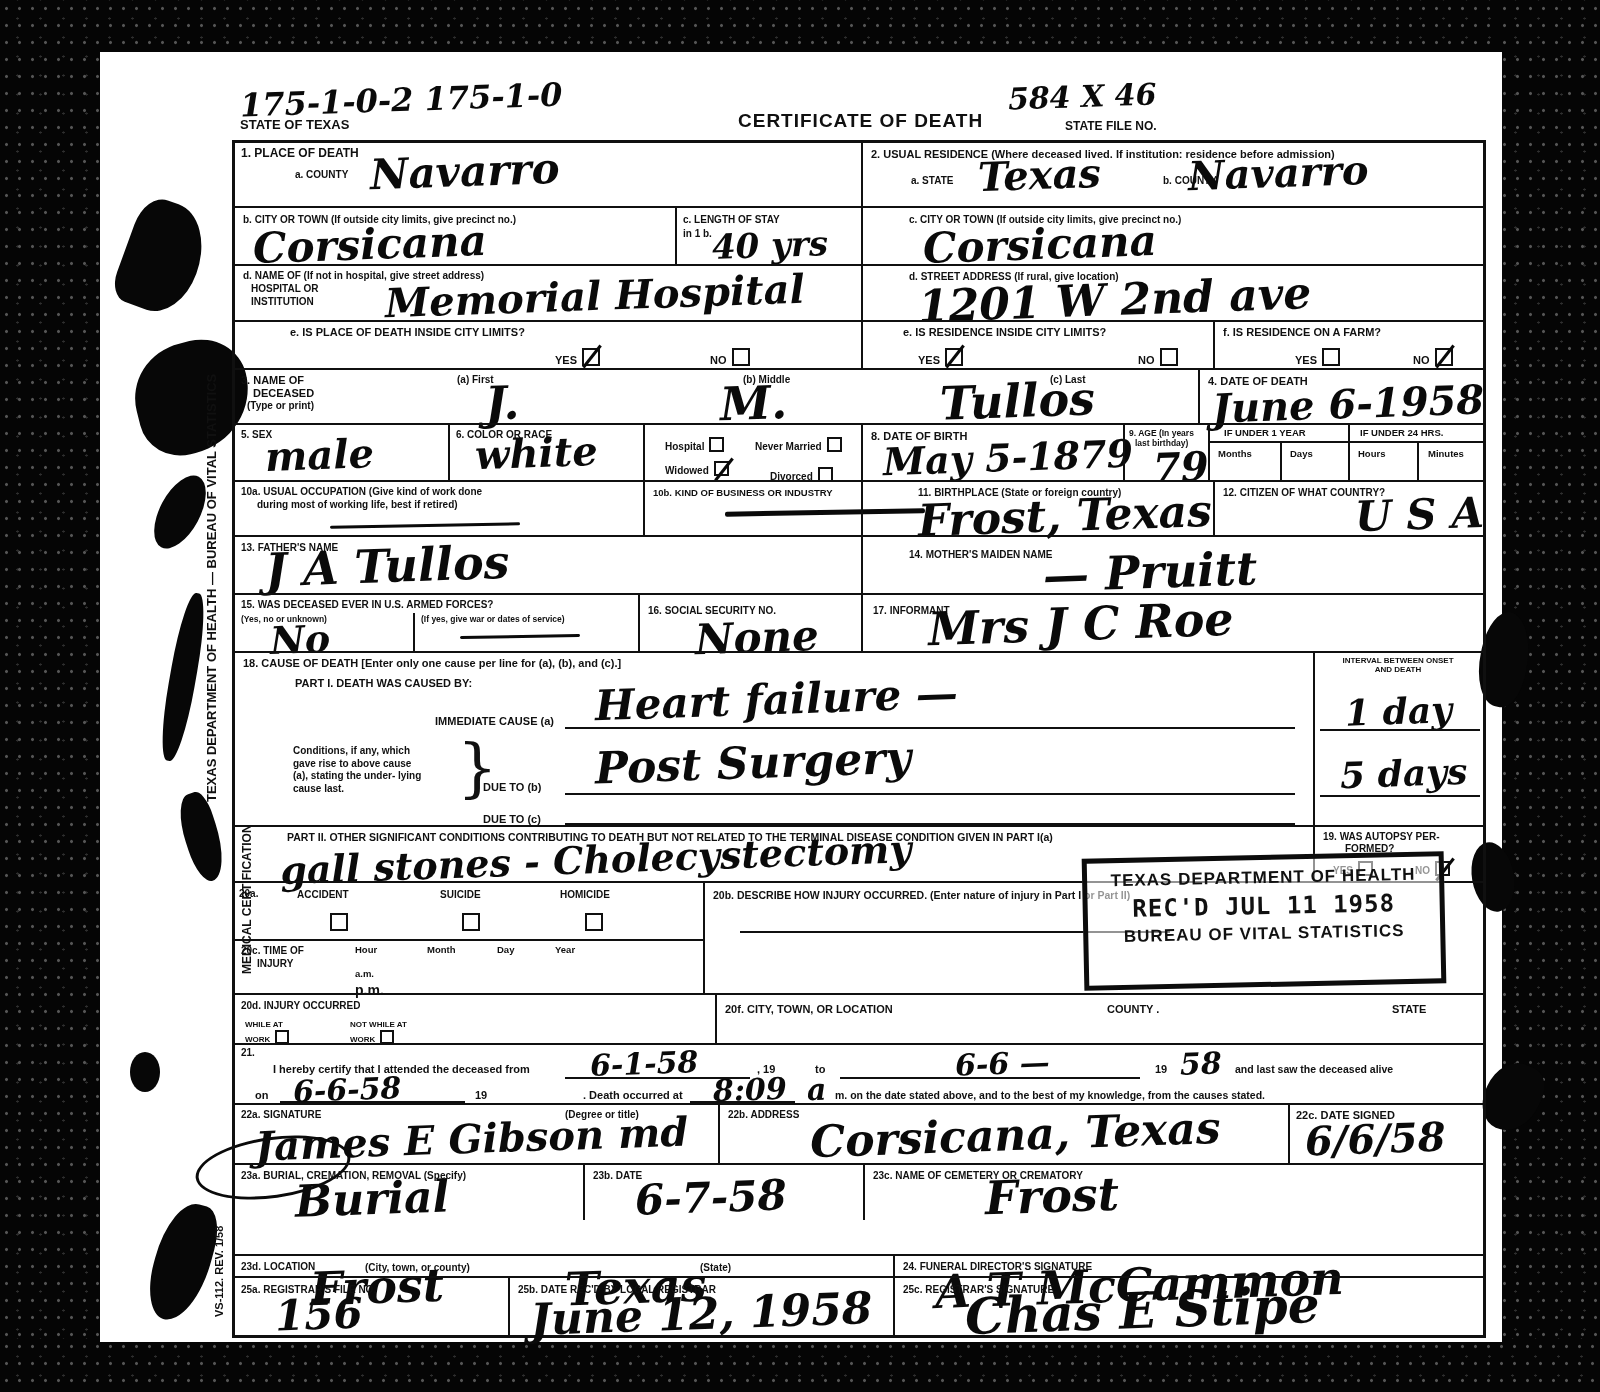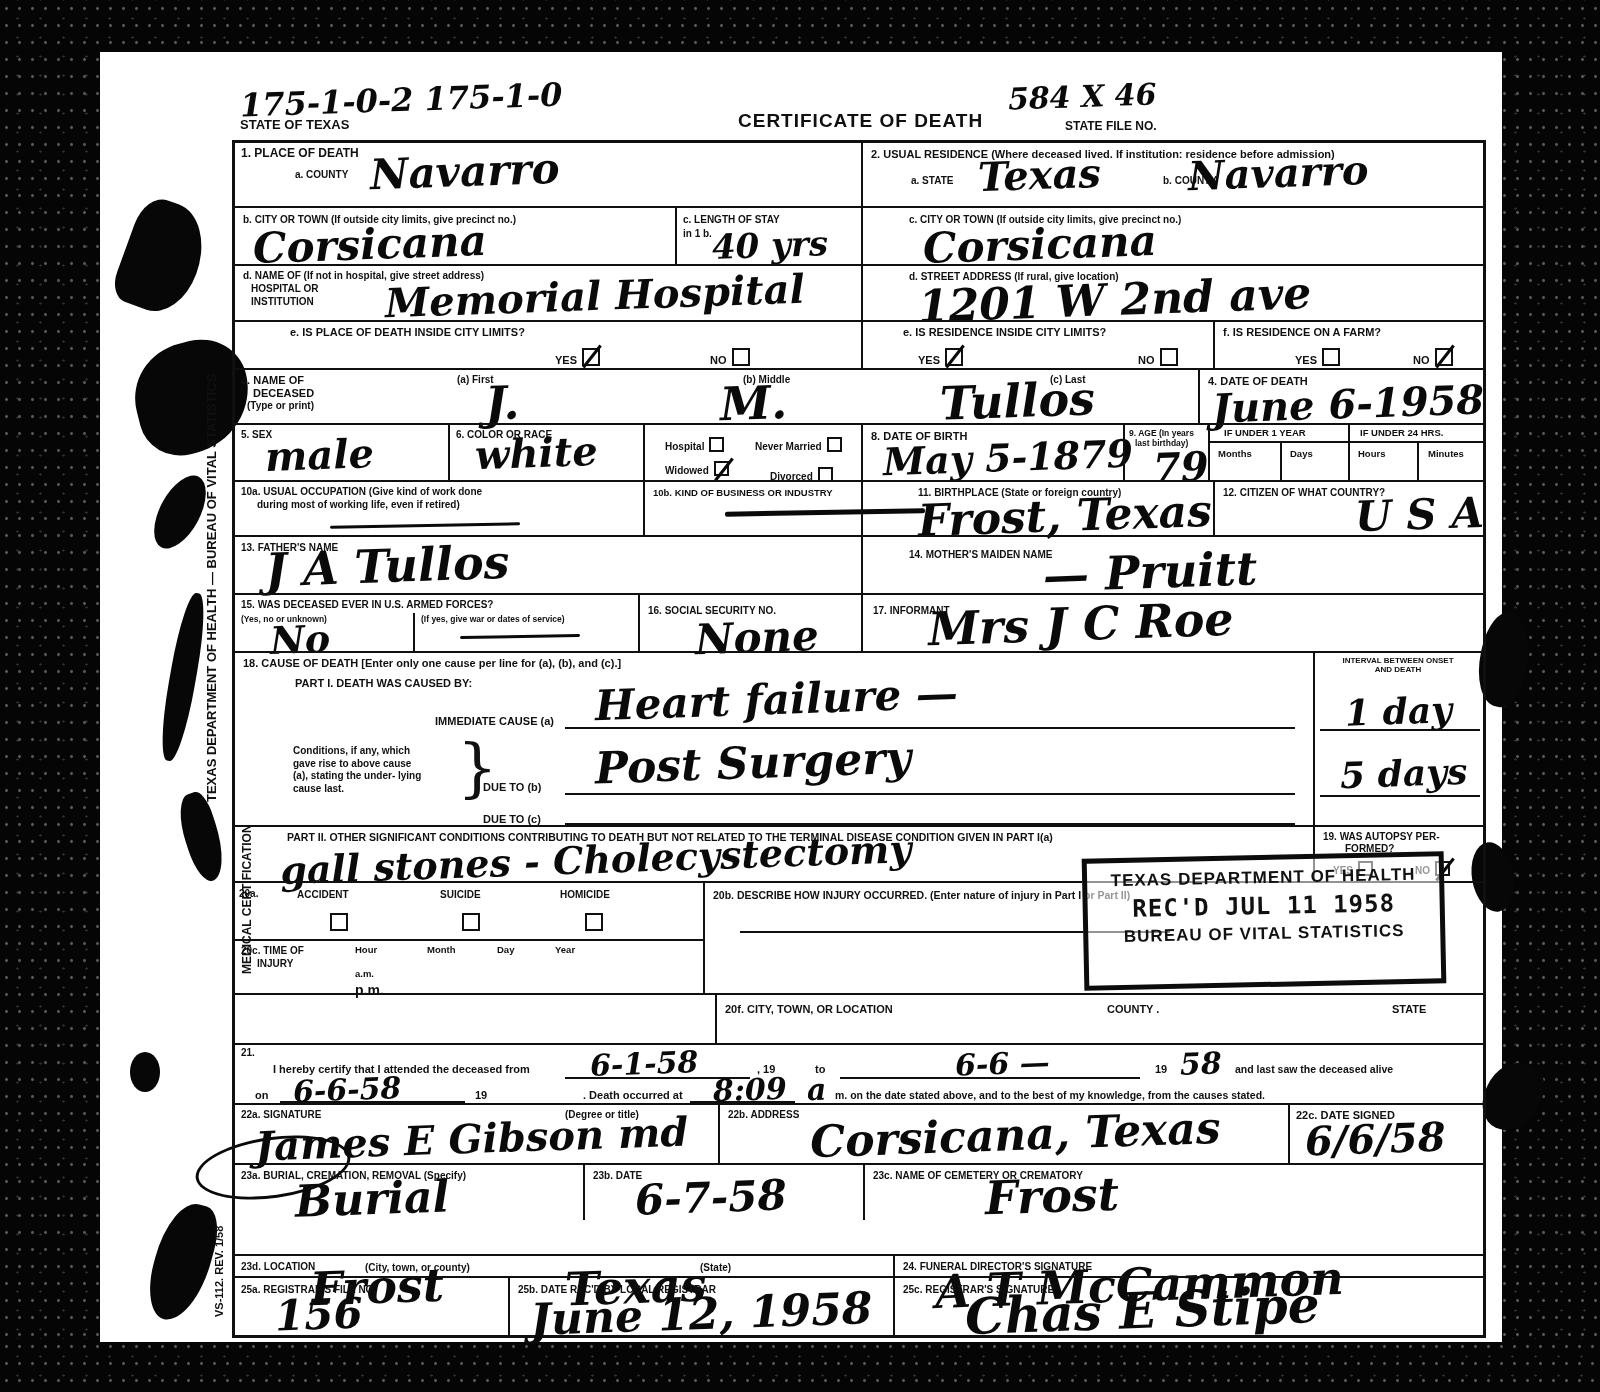--- a/index.html
+++ b/index.html
@@ -205,21 +205,21 @@
           <span class="ln" style="left:0;top:16px;width:135px;"></span>
           <span class="lab-xs" style="left:8px;top:24px;font-size:9.5px;">Hours</span>
           <span class="lab-xs" style="left:78px;top:24px;font-size:9.5px;">Minutes</span>
           <span style="position:absolute;left:67px;top:18px;height:39px;border-left:2px solid #101010;"></span>
         </div>
       </div>
 
       <div class="row" style="top:337px;height:55px;">
         <div class="cell first" style="left:0;width:408px;">
           <span class="lab-s" style="left:6px;top:4px;white-space:nowrap;">10a. USUAL OCCUPATION (Give kind of work done</span>
-          <span class="lab-s" style="left:22px;top:17px;white-space:nowrap;">during most of working life, even if retired)</span>
+          <span class="lab-s" style="left:22px;top:17px;white-space:nowrap;">during most of working life, best if retired)</span>
           <span class="dash" style="left:95px;top:42px;width:190px;"></span>
         </div>
         <div class="cell" style="left:408px;width:218px;">
           <span class="lab-s" style="left:8px;top:6px;white-space:nowrap;font-size:9.5px;">10b. KIND OF BUSINESS OR INDUSTRY</span>
           <span class="dash" style="left:80px;top:28px;width:200px;height:5px;"></span>
         </div>
         <div class="cell" style="left:626px;width:352px;">
           <span class="lab-s" style="left:55px;top:5px;">11. BIRTHPLACE (State or foreign country)</span>
           <span class="hw" style="left:55px;top:12px;font-size:44px;">Frost, Texas</span>
         </div>
@@ -325,20 +325,29 @@
         </div>
       </div>
 
       <div id="stamp">
         <div class="s1">TEXAS DEPARTMENT OF HEALTH</div>
         <div class="s2">REC'D JUL 11 1958</div>
         <div class="s3">BUREAU OF VITAL STATISTICS</div>
       </div>
 
       <div class="row" style="top:850px;height:50px;">
+        <div class="cell first" style="left:0;width:233px;">
+          <span class="lab-s" style="left:6px;top:5px;">20d. INJURY OCCURRED</span>
+          <span class="lab-xs" style="left:10px;top:26px;width:48px;font-size:8px;white-space:normal;">
+            <span>WHILE AT WORK</span><span class="cb" style="width:10px;height:10px;" data-checked="false"></span>
+          </span>
+          <span class="lab-xs" style="left:115px;top:26px;width:58px;font-size:8px;white-space:normal;">
+            <span>NOT WHILE AT WORK</span><span class="cb" style="width:10px;height:10px;" data-checked="false"></span>
+          </span>
+        </div>
         <div class="cell" style="left:480px;width:768px;">
           <span class="lab-s" style="left:8px;top:8px;font-size:11px;">20f. CITY, TOWN, OR LOCATION</span>
           <span class="lab-s" style="left:390px;top:8px;font-size:11px;">COUNTY .</span>
           <span class="lab-s" style="left:675px;top:8px;font-size:11px;">STATE</span>
         </div>
       </div>
 
       <div class="row" style="top:900px;height:60px;">
         <div class="cell first" style="left:0;width:1248px;">
           <span class="lab-s" style="left:6px;top:2px;">21.</span>

